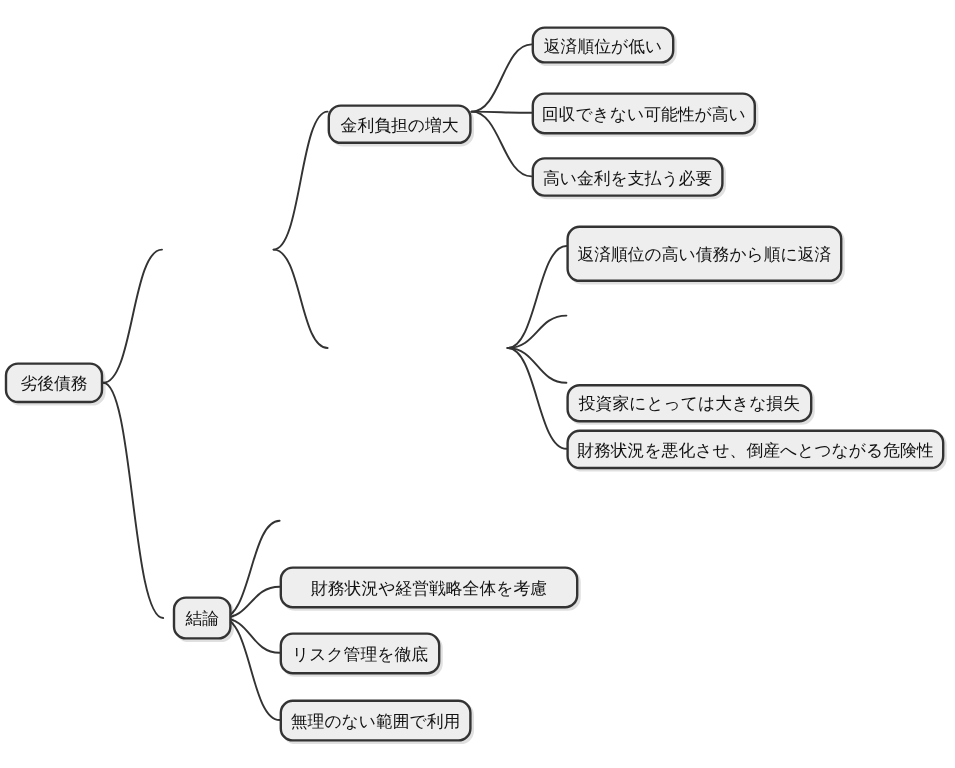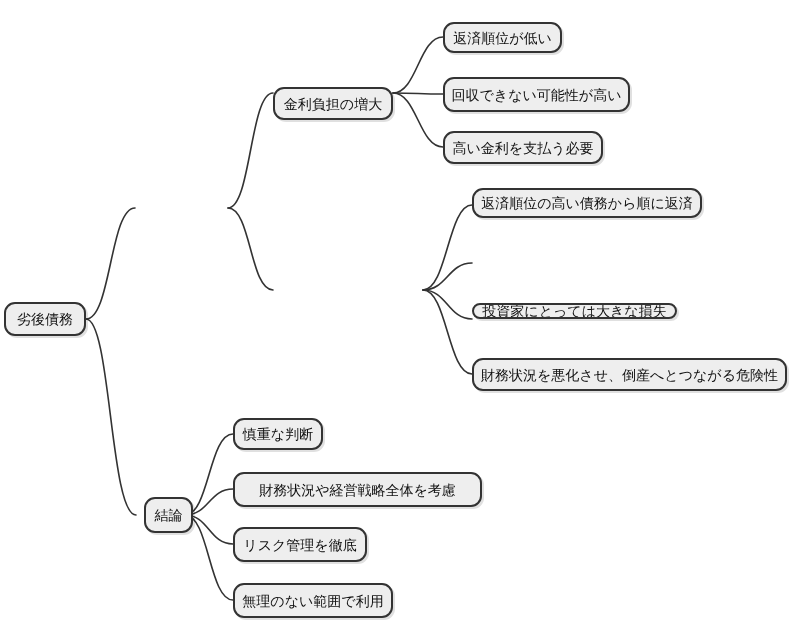--- a/index.html
+++ b/index.html
@@ -72,28 +72,27 @@
 
   <div class="node" style="left:273px;top:87px;width:120px;height:33px">金利負担の増大</div>
 
 
   <div class="node" style="left:443px;top:22px;width:119px;height:31px">返済順位が低い</div>
 
   <div class="node" style="left:443px;top:77px;width:187px;height:35px">回収できない可能性が高い</div>
 
   <div class="node" style="left:443px;top:131px;width:160px;height:33px">高い金利を支払う必要</div>
 
-  <div class="node" style="left:472px;top:188px;width:230px;height:30px">返済順位の高い債務から順に返済</div>
+  <div class="node" style="left:472px;top:188px;width:230px;height:47px">返済順位の高い債務から順に返済</div>
 
 
-  <div class="node" style="left:472px;top:303px;width:205px;height:16px">投資家にとっては大きな損失</div>
+  <div class="node" style="left:472px;top:320px;width:205px;height:32px">投資家にとっては大きな損失</div>
 
   <div class="node" style="left:472px;top:358px;width:315px;height:33px">財務状況を悪化させ、倒産へとつながる危険性</div>
 
-  <div class="node" style="left:233px;top:418px;width:90px;height:32px">慎重な判断</div>
 
   <div class="node" style="left:233px;top:472px;width:249px;height:35px">財務状況や経営戦略全体を考慮</div>
 
   <div class="node" style="left:233px;top:583px;width:160px;height:35px">無理のない範囲で利用</div>
 
   <div class="node" style="left:233px;top:527px;width:134px;height:35px">リスク管理を徹底</div>
 
 </div>
 
 </body></html>

